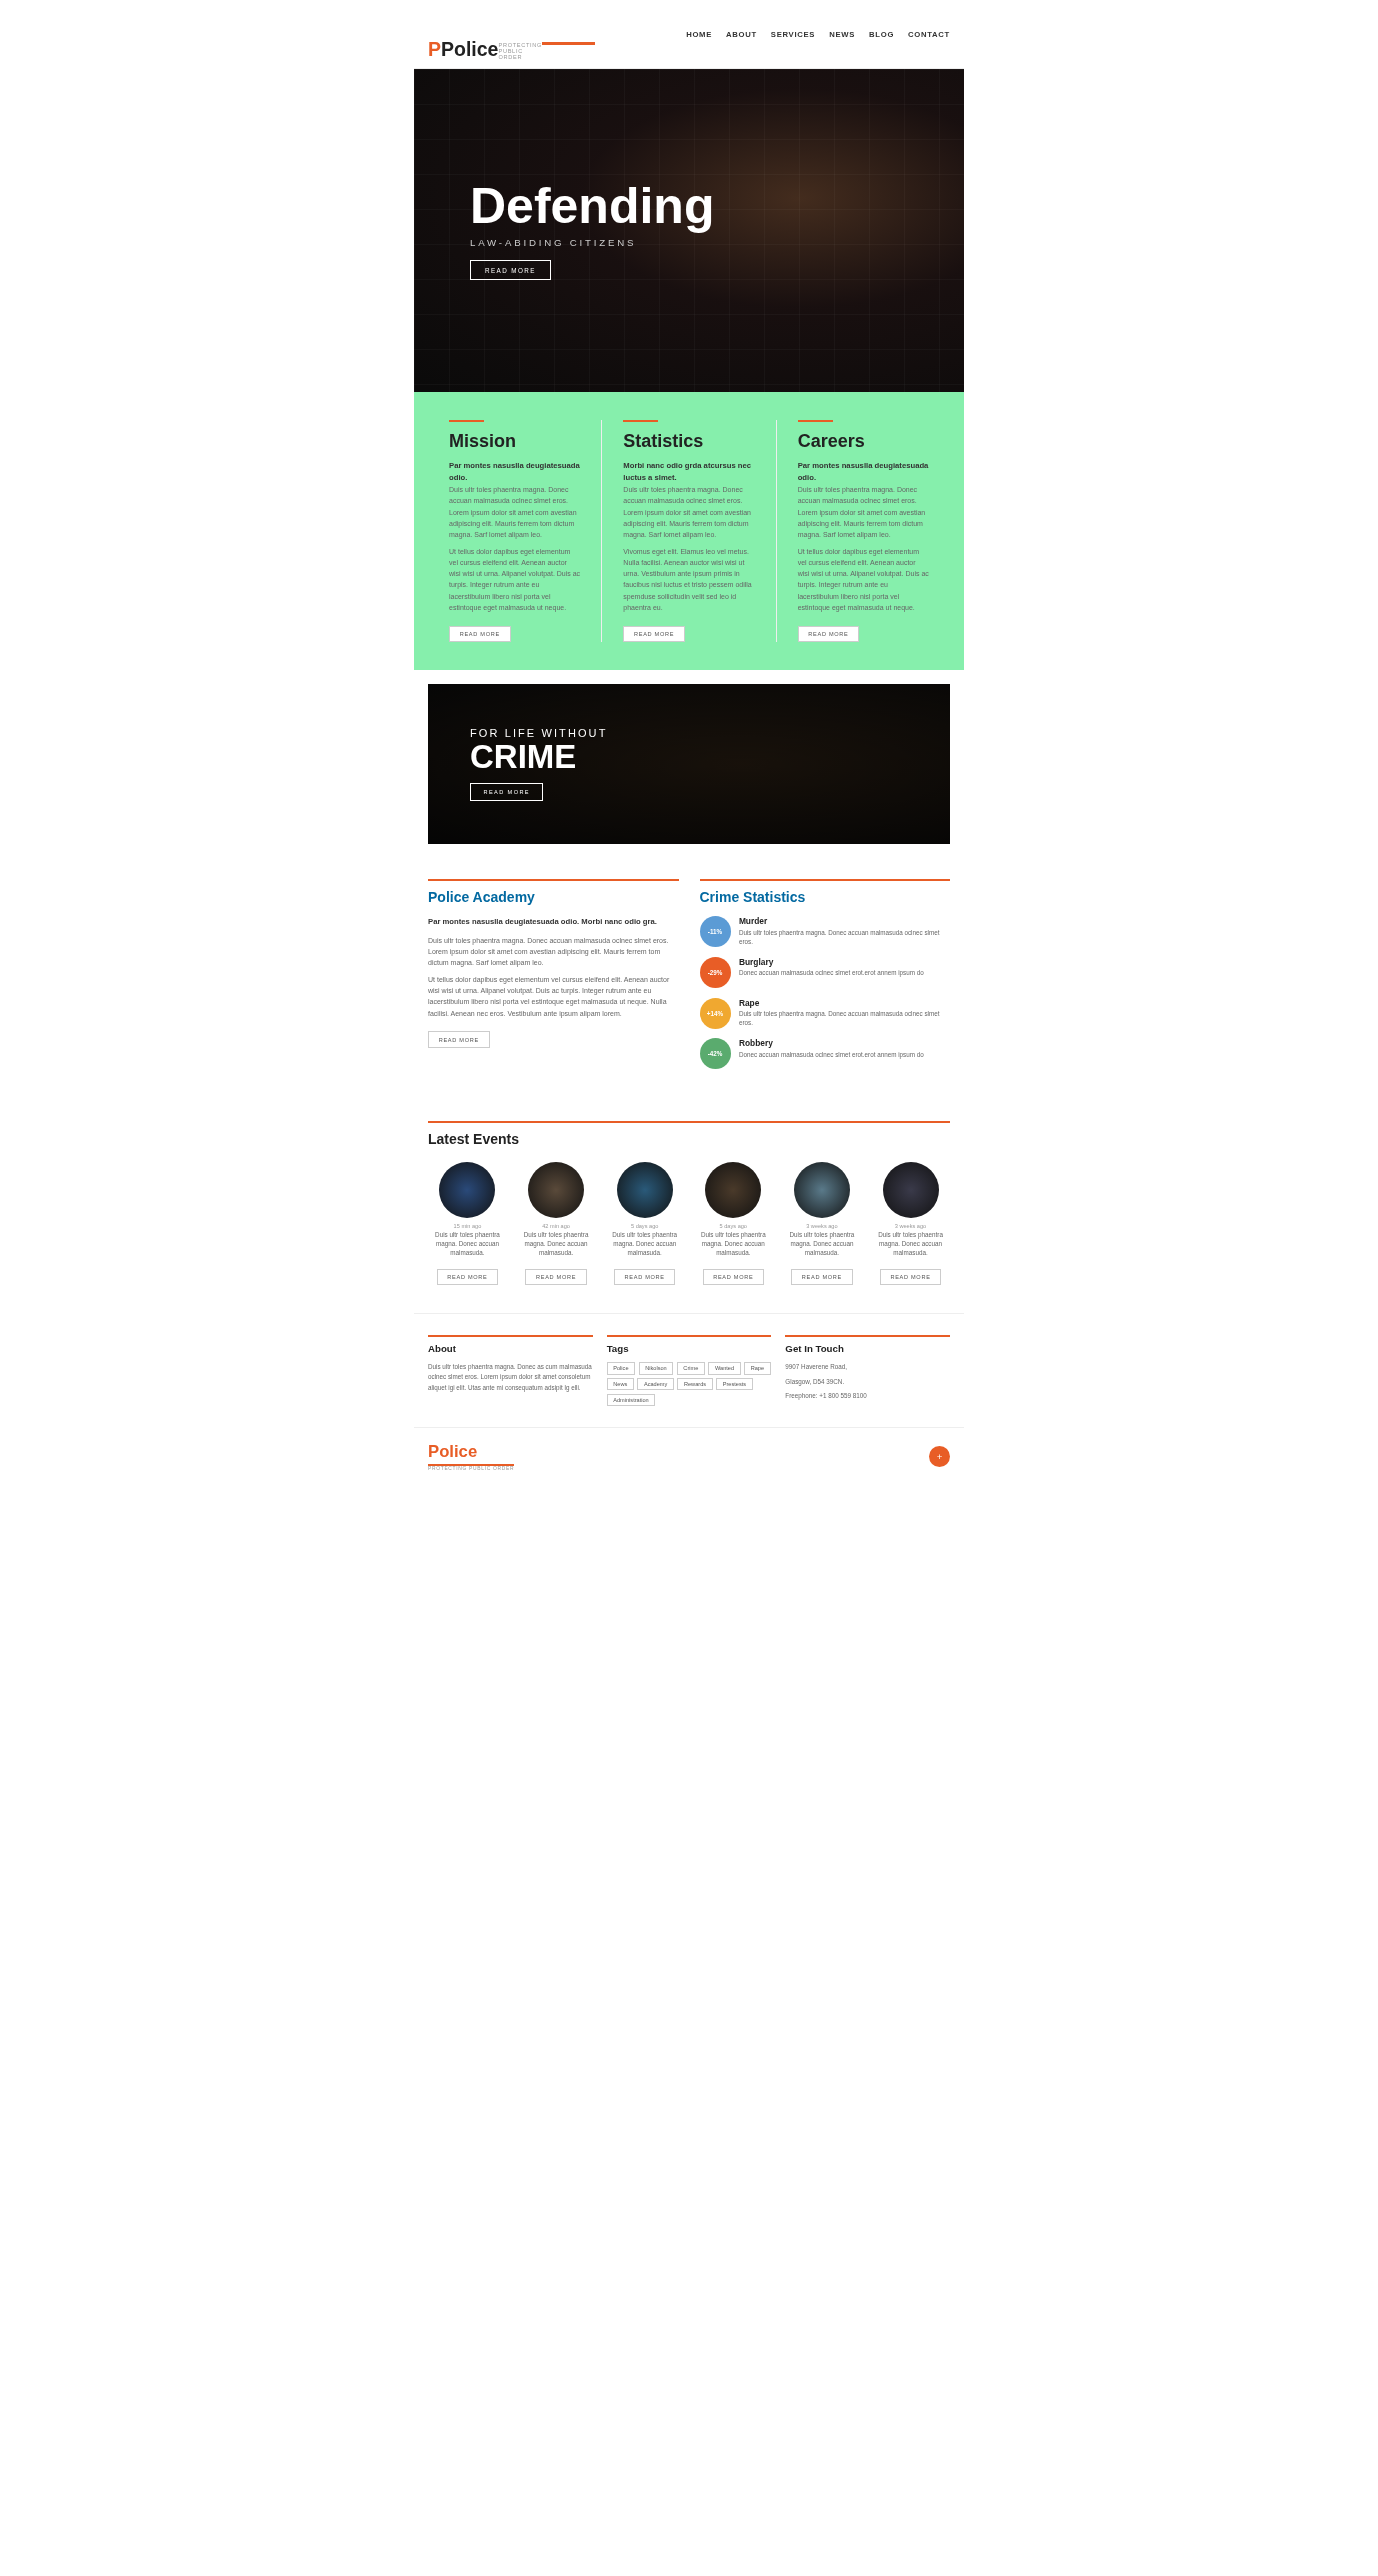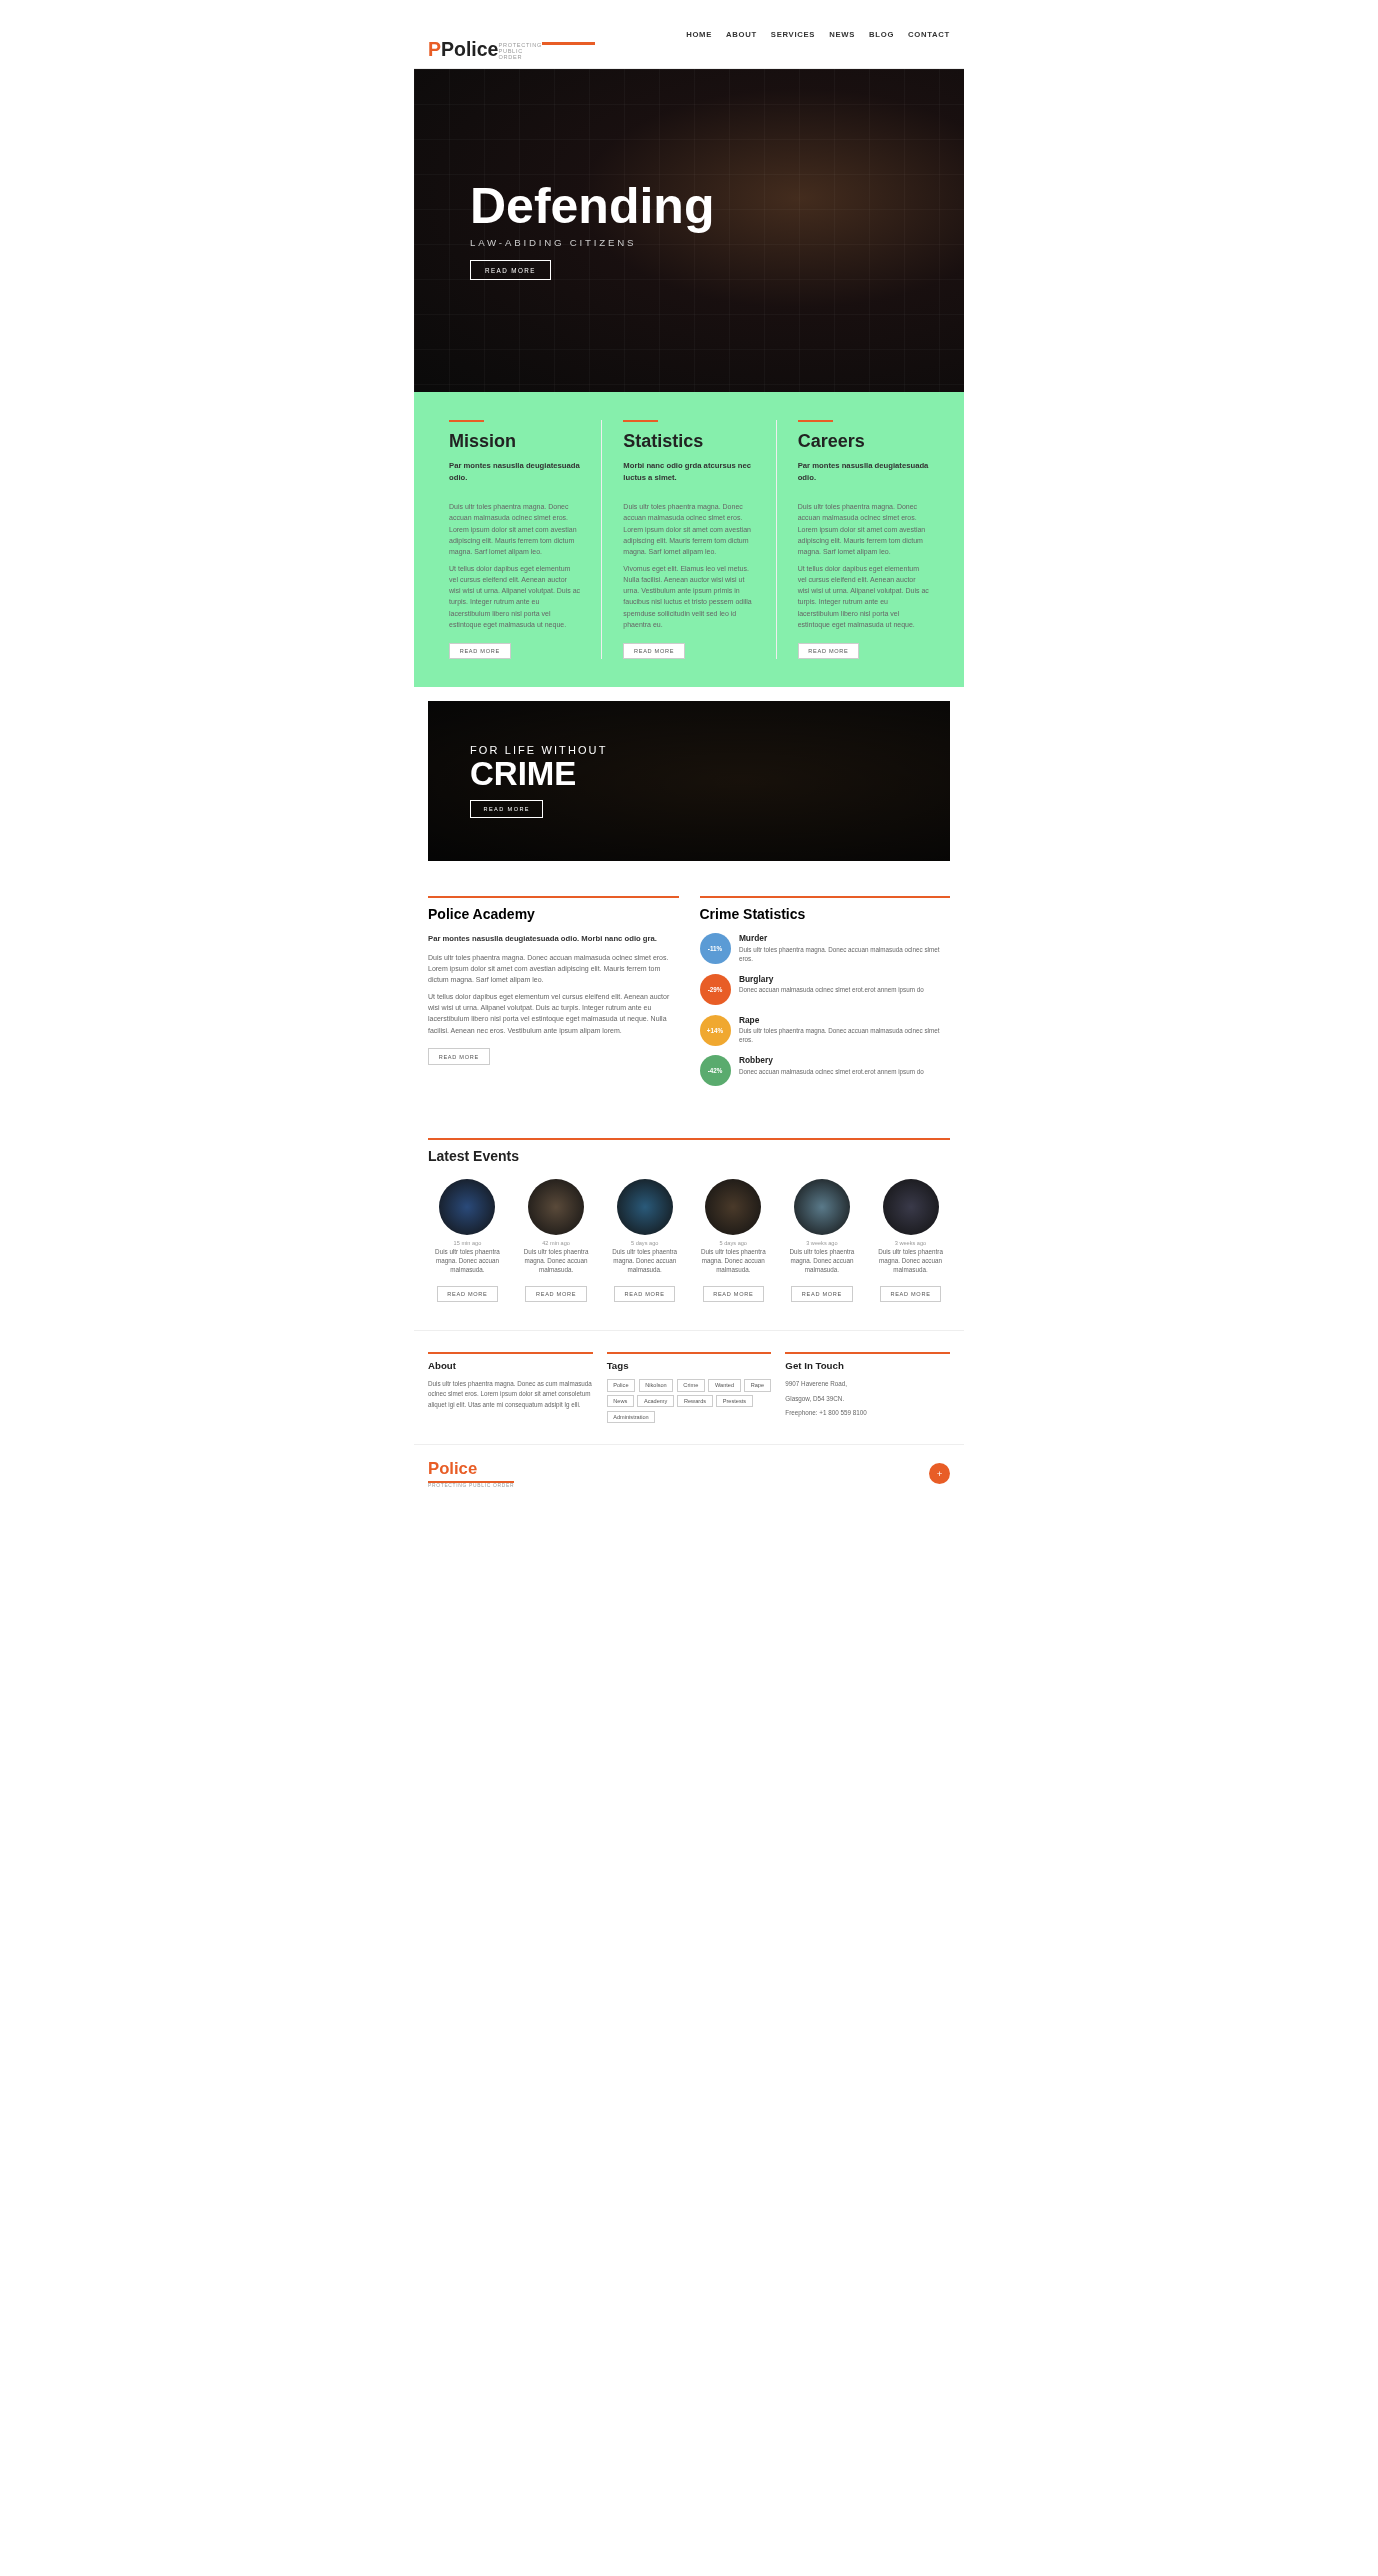--- a/index.html
+++ b/index.html
@@ -122,21 +122,21 @@
     .col-card h2 {
       font-size: 18px;
       font-weight: 700;
       color: #222;
       margin-bottom: 8.4px;
     }
     .col-card .lead {
       font-size: 7.7px;
       font-weight: 700;
       color: #333;
-      margin-bottom: 18px;
+      margin-bottom: 1px;
       line-height: 1.5;
     }
     .col-card p {
       font-size: 7px;
       color: #666;
       line-height: 1.6;
       margin-bottom: 5.6px;
     }
     .read-more-btn {
       display: inline-block;
@@ -200,21 +200,21 @@
     .panel-left { flex: 1; }
     .panel-right { flex: 1; }
     .panel-header {
       border-top: 2.1px solid #e85d26;
       padding-top: 8.4px;
       margin-bottom: 11px;
     }
     .panel-header h2 {
       font-size: 14px;
       font-weight: 700;
-      color: #000000;
+      color: #0369a1;
     }
     .panel-left .lead {
       font-size: 7.7px;
       font-weight: 700;
       color: #333;
       margin-bottom: 7px;
       line-height: 1.5;
     }
     .panel-left p {
       font-size: 7px;

